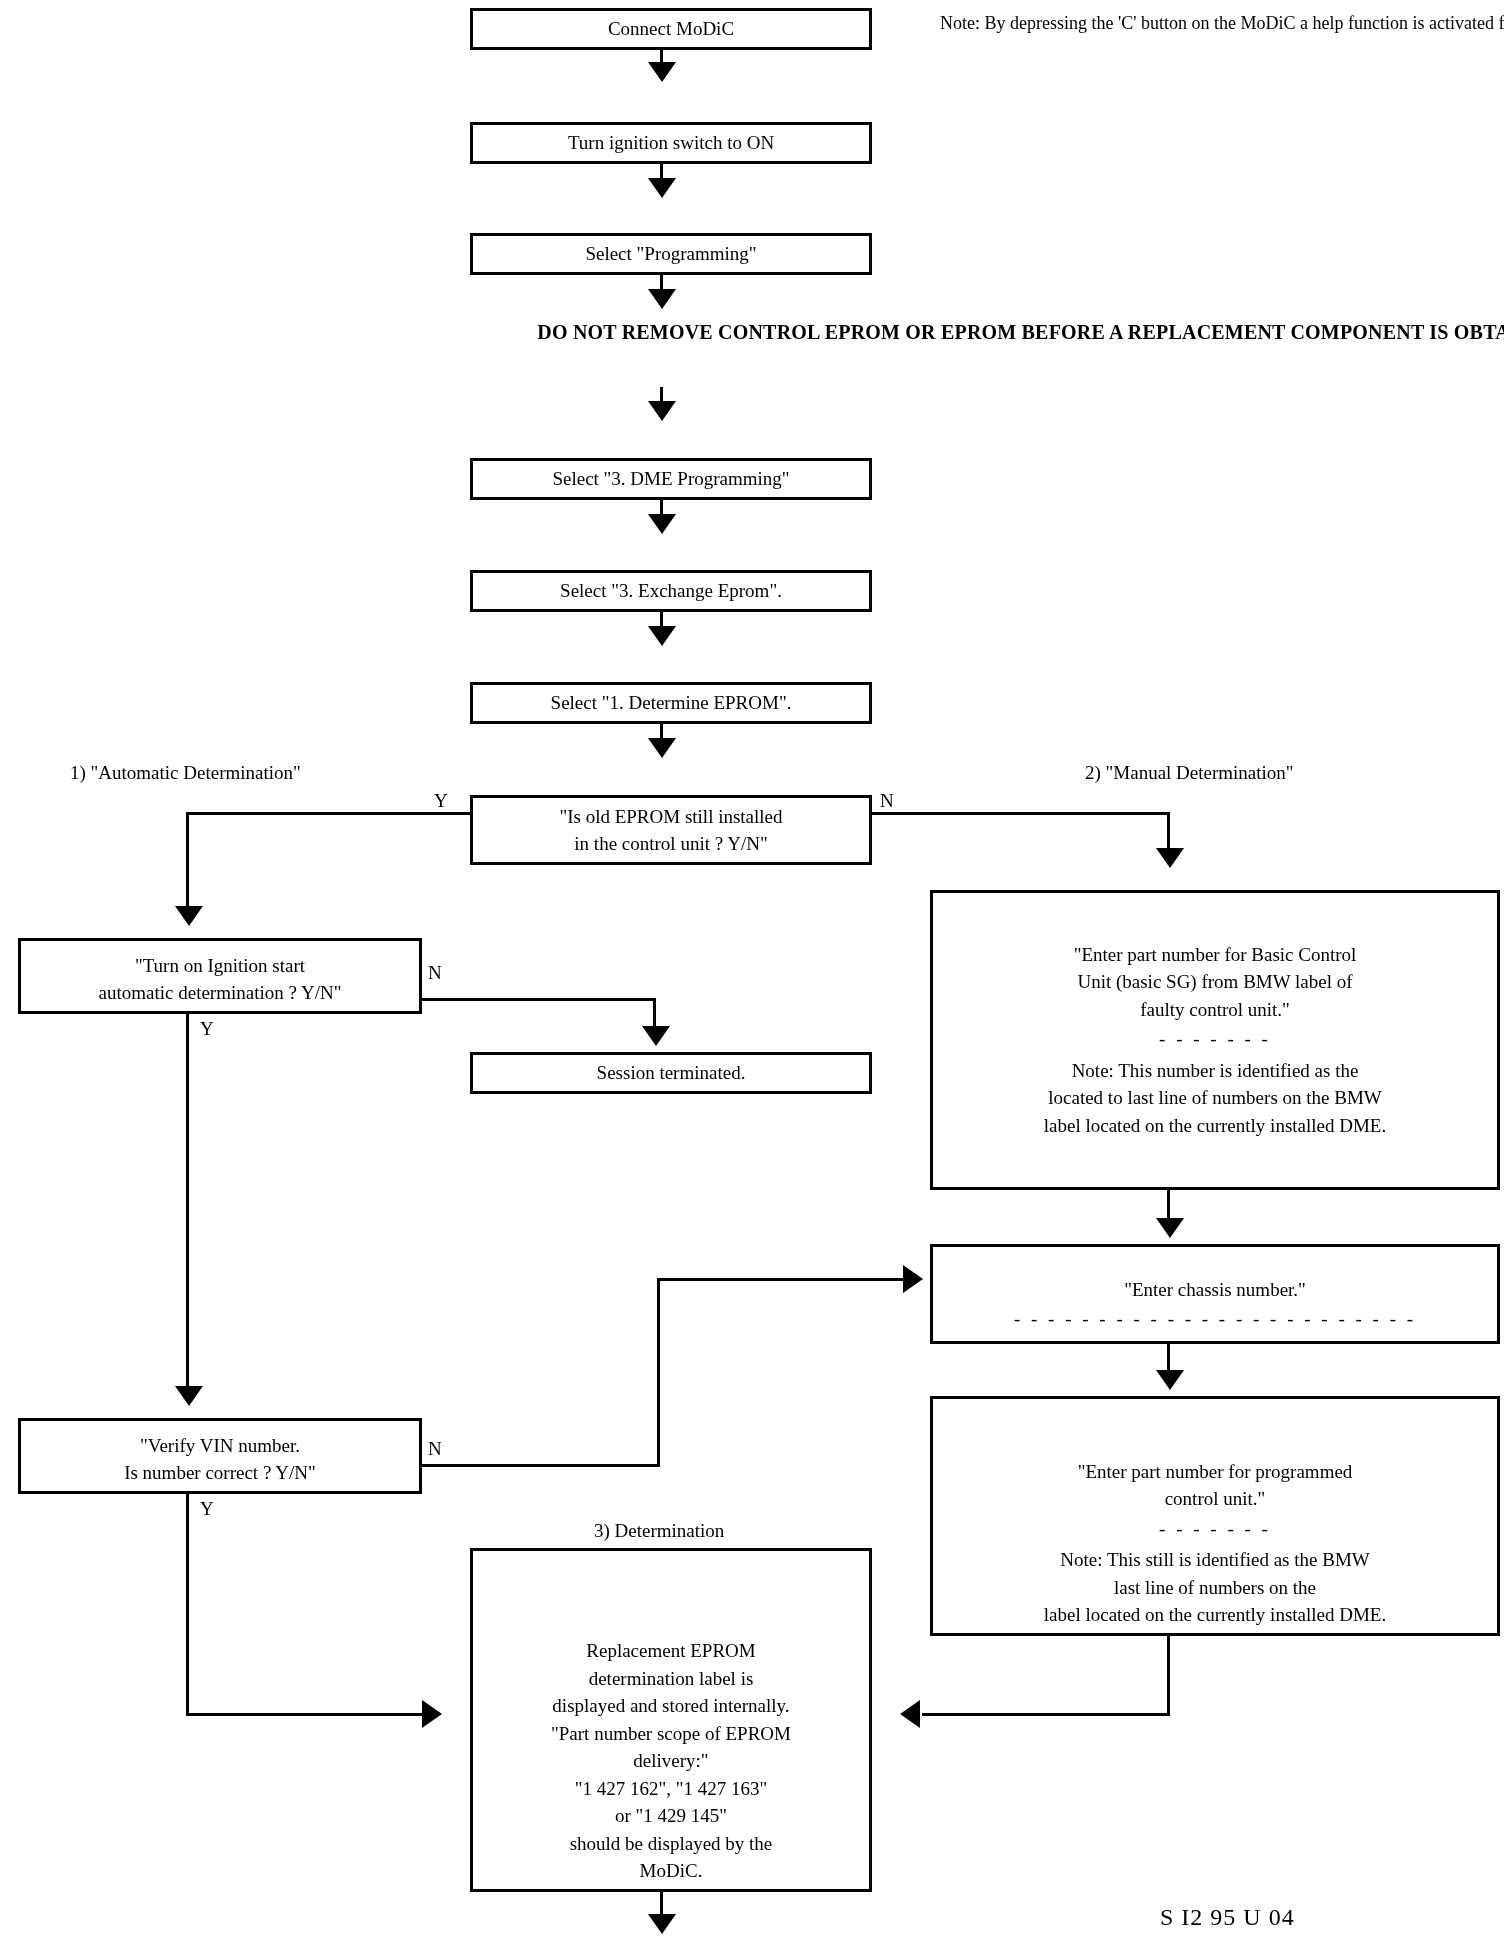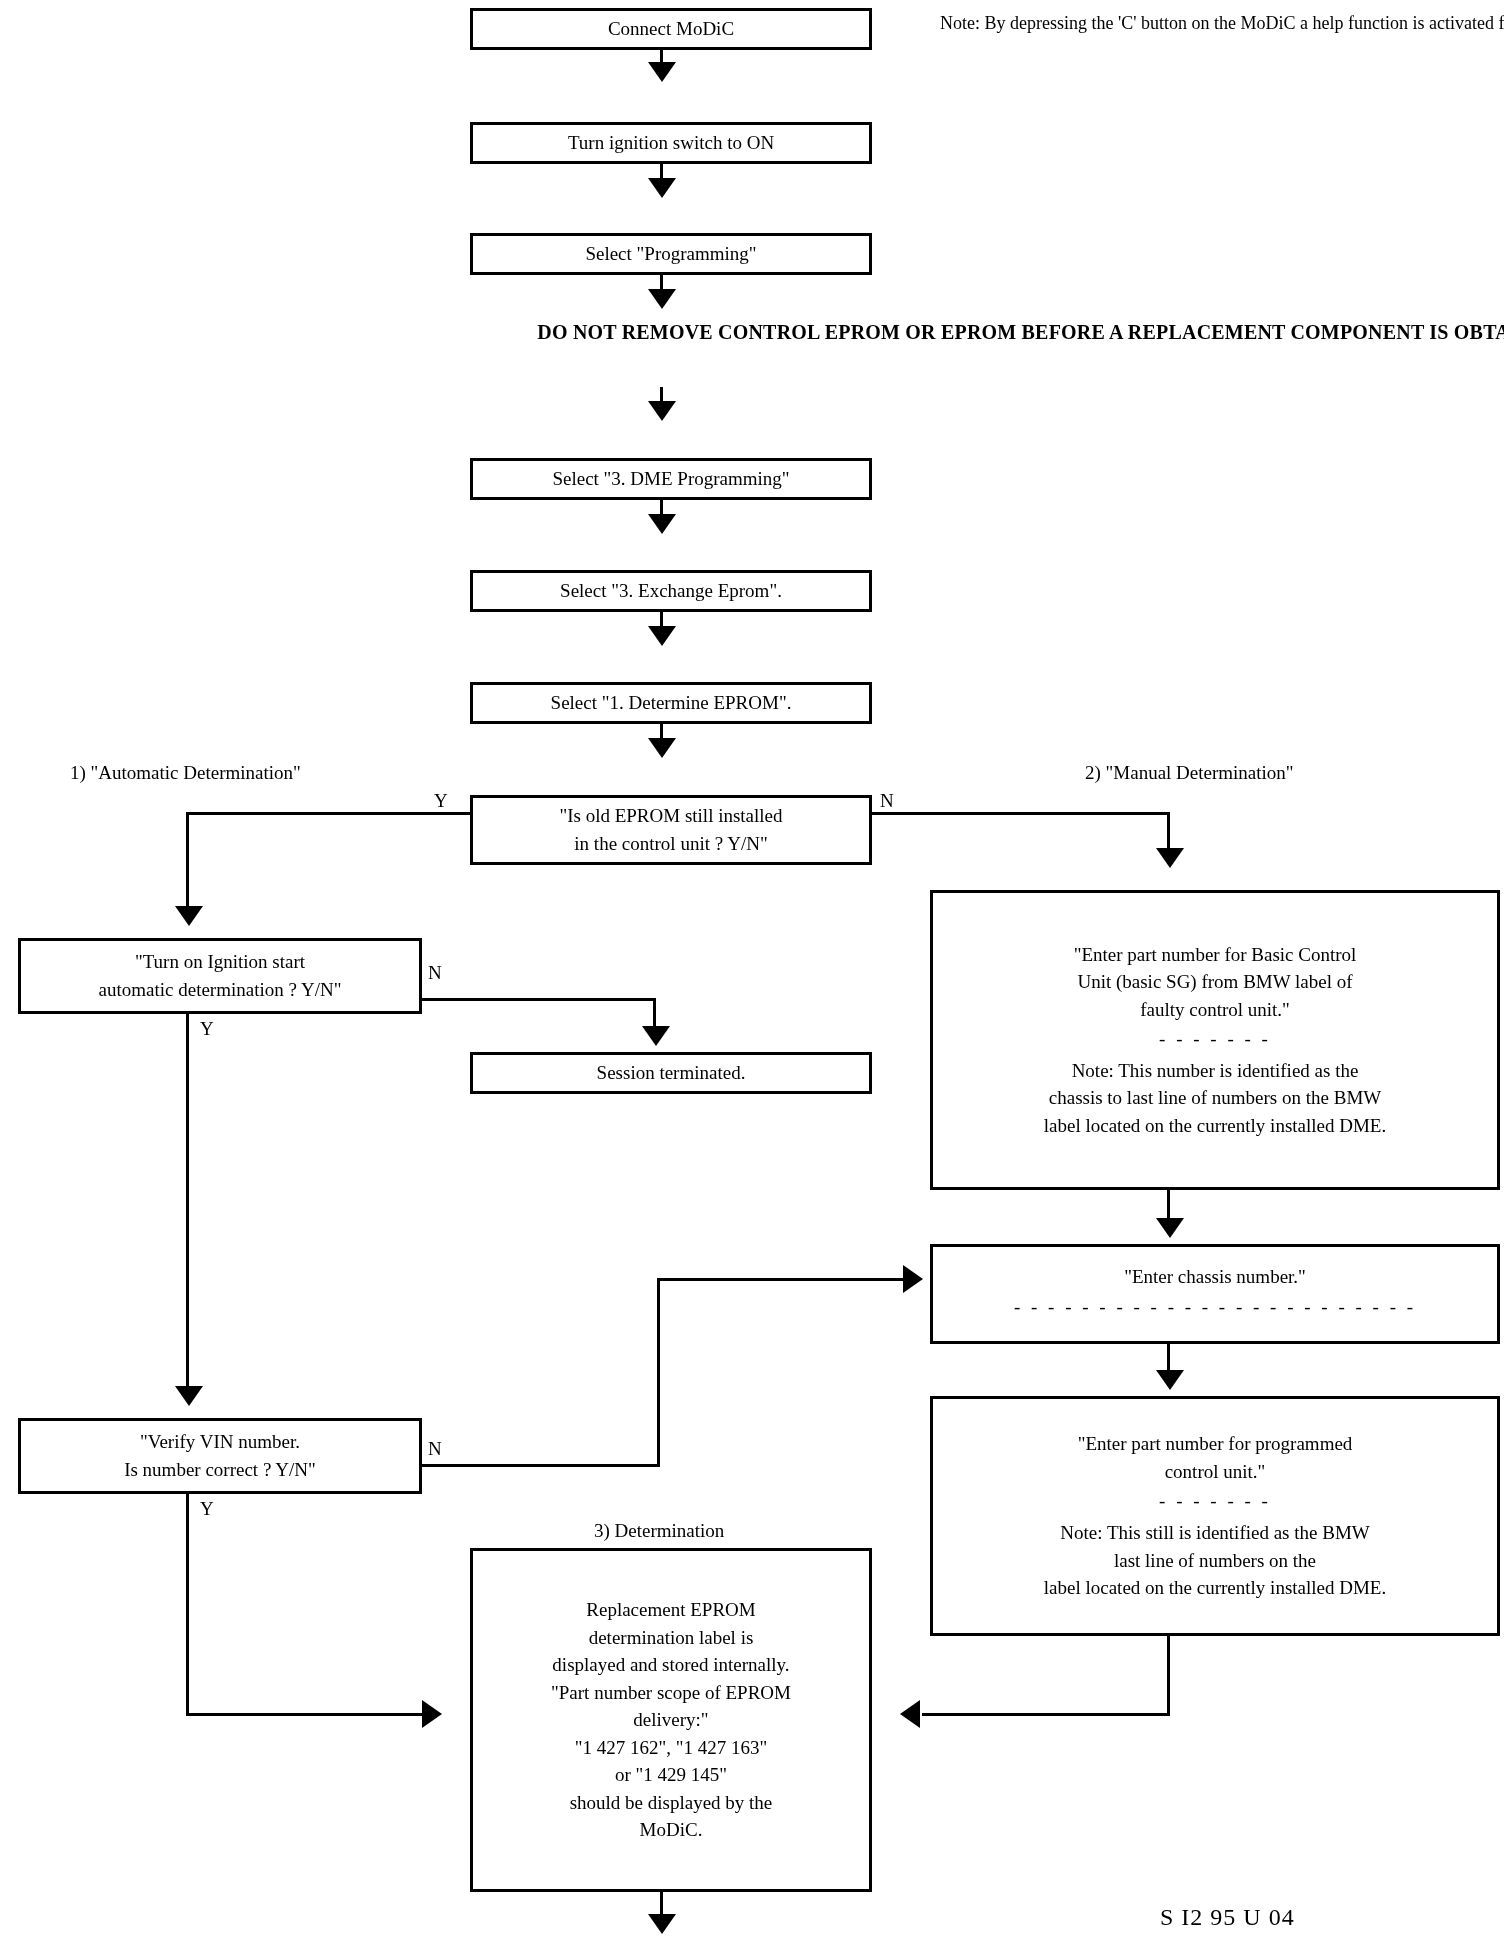--- a/index.html
+++ b/index.html
@@ -25,21 +25,21 @@
     box-sizing: border-box;
     display: flex;
     flex-direction: column;
     align-items: center;
     justify-content: center;
     text-align: center;
     font-size: 19px;
     line-height: 1.45;
     padding: 4px 6px;
   }
-  .box.thick { border-width: 3px; }
+  .box.thick { border-width: 3px; justify-content: flex-end; }
   .box .ln { display: block; white-space: nowrap; }
   .note {
     position: absolute;
     font-size: 18px;
     line-height: 1.7;
     text-align: left;
     white-space: nowrap;
   }
   .warn {
     position: absolute;
@@ -198,21 +198,21 @@
 
   <div class="vline" style="left:186px; top:1014px; height:380px;"></div>
   <div class="arrow-down" style="left:175px; top:1386px;"></div>
 
   <div class="box thick" style="left:930px; top:890px; width:570px; height:300px; justify-content:center;">
     <span class="ln">"Enter part number for Basic Control</span>
     <span class="ln">Unit (basic SG) from BMW label of</span>
     <span class="ln">faulty control unit."</span>
     <span class="dashed">- - - - - - -</span>
     <span class="ln">Note: This number is identified as the</span>
-    <span class="ln">chassis to last line of numbers on the BMW</span>
+    <span class="ln">located to last line of numbers on the BMW</span>
     <span class="ln">label located on the currently installed DME.</span>
   </div>
 
   <div class="vline" style="left:1167px; top:1190px; height:36px;"></div>
   <div class="arrow-down" style="left:1156px; top:1218px;"></div>
 
   <div class="box thick" style="left:930px; top:1244px; width:570px; height:100px;">
     <span class="ln">"Enter chassis number."</span>
     <span class="dashed">- - - - - - - - - - - - - - - - - - - - - - - -</span>
   </div>

